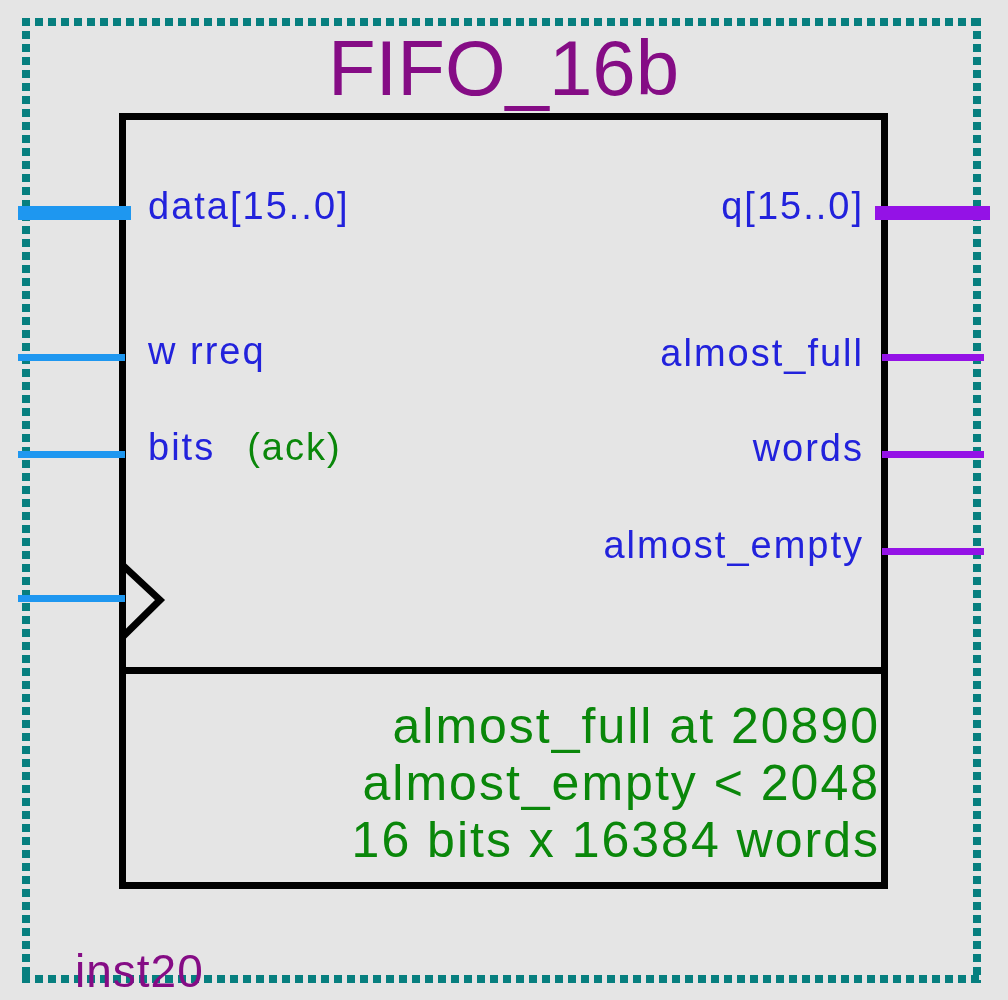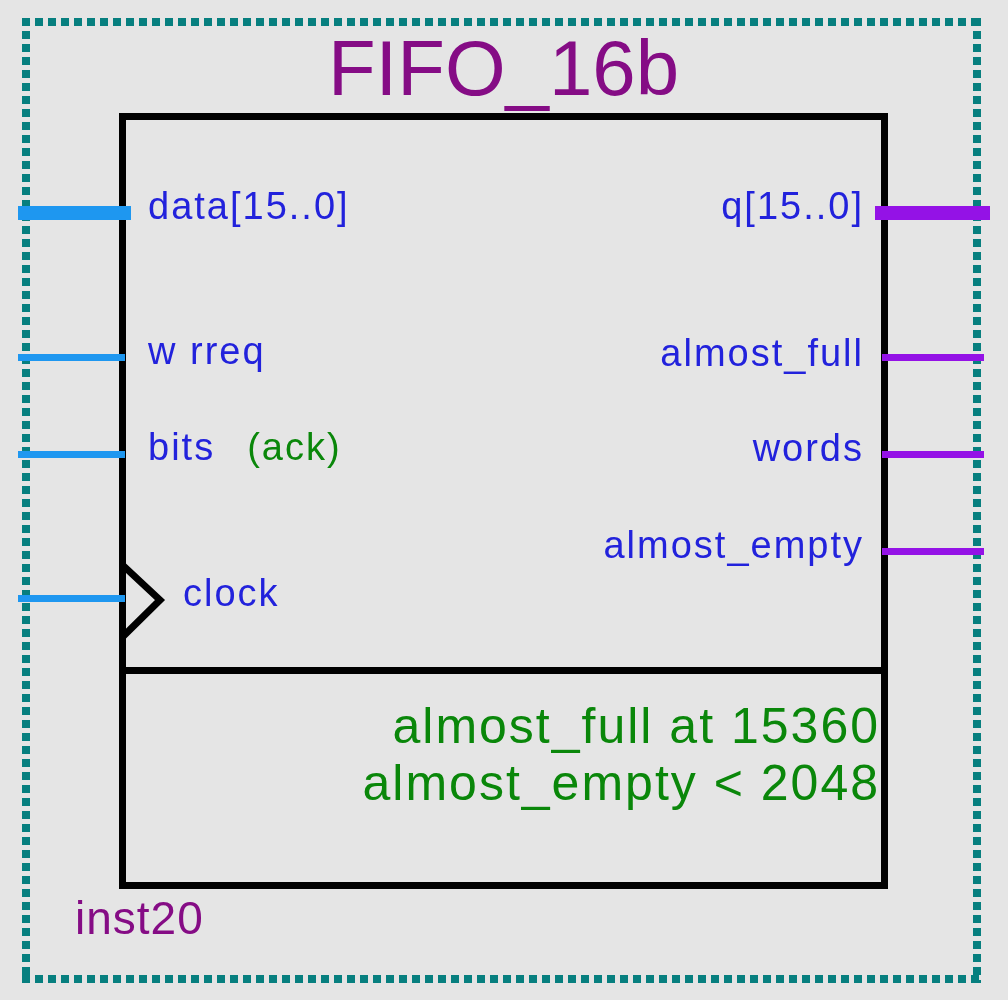--- a/index.html
+++ b/index.html
@@ -58,21 +58,21 @@
   .w-aempty { left:882px; top:548px; width:102px; height:7px; }
 
   .clk-svg { left:119px; top:556px; width:50px; height:90px; }
 
   .params {
     right:128px; top:698px; text-align:right;
     font-size:50px; line-height:57px; letter-spacing:2px;
     color:#0a870a; white-space:nowrap;
   }
   .inst {
-    left:75px; top:895px; font-size:46px; line-height:1;
+    left:75px; top:948px; font-size:46px; line-height:1;
     letter-spacing:1px; color:#850c85; white-space:nowrap;
   }
 </style>
 </head>
 <body>
 
 <div class="canvas">
 
   <div class="abs ol-top"></div>
   <div class="abs ol-bottom"></div>
@@ -95,27 +95,27 @@
 
   <svg class="abs clk-svg" viewBox="0 0 50 90" xmlns="http://www.w3.org/2000/svg">
     <polyline points="3.5,9 41,44 3.5,81" fill="none" stroke="#000000" stroke-width="7"></polyline>
   </svg>
 
   <div class="abs plabel pl-left t-data">data[15..0]</div>
   <div class="abs plabel pl-left t-wrreq">w rreq</div>
   <div class="abs plabel pl-left t-rdreq">
     <span>bits</span><span class="ack">(ack)</span>
   </div>
-  <div class="abs plabel t-clock">clock</div>
 
   <div class="abs plabel pl-right t-q">q[15..0]</div>
   <div class="abs plabel pl-right t-afull">almost_full</div>
   <div class="abs plabel pl-right t-empty">words</div>
   <div class="abs plabel pl-right t-aempty">almost_empty</div>
 
   <div class="abs params">
-    <div>almost_full at 15360</div>
+    <div>almost_full at 20890</div>
     <div>almost_empty &lt; 2048</div>
+    <div>16 bits x 16384 words</div>
   </div>
 
   <div class="abs inst">inst20</div>
 
 </div>
 
 </body></html>

